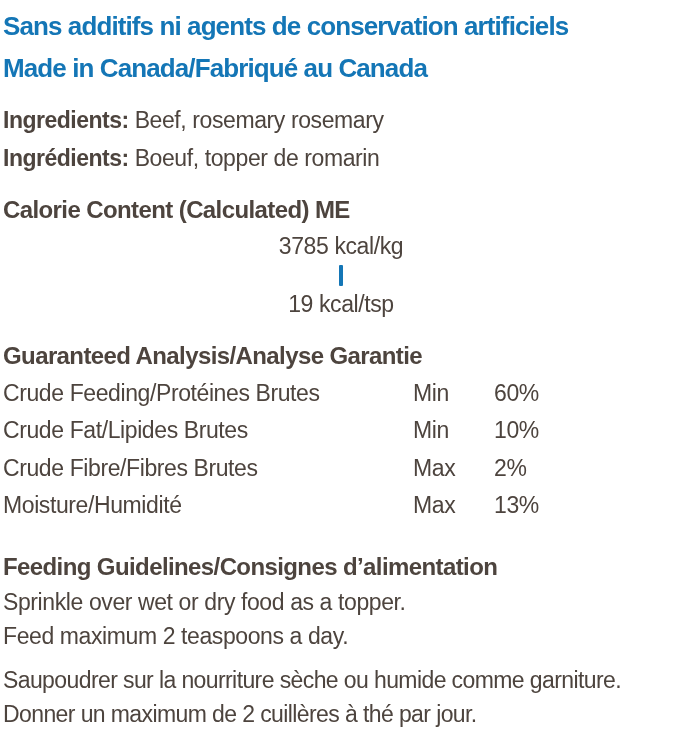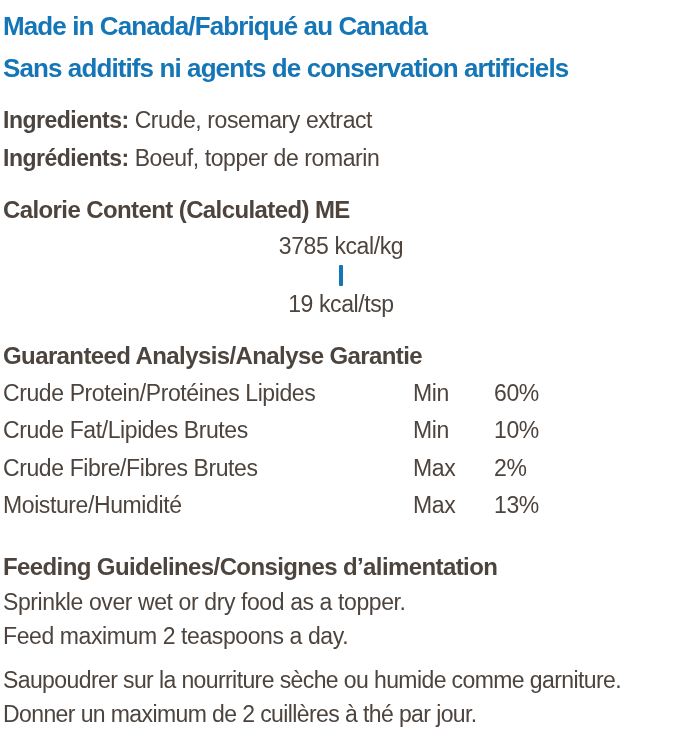--- a/index.html
+++ b/index.html
@@ -72,42 +72,42 @@
     margin-top:10px;
     font-size:23px;
     line-height:34px;
     letter-spacing:-0.6px;
   }
 </style>
 </head>
 <body>
 
 <div class="claims section">
+  <div>Sans additifs ni agents de conservation artificiels</div>
   <div>Made in Canada/Fabriqué au Canada</div>
-  <div>Sans additifs ni agents de conservation artificiels</div>
 </div>
 
 <div class="ingredients section">
-  <div><b>Ingredients:</b> <span>Crude, rosemary extract</span></div>
+  <div><b>Ingredients:</b> <span>Beef, rosemary rosemary</span></div>
   <div><b>Ingrédients:</b> <span>Boeuf, topper de romarin</span></div>
 </div>
 
 <div class="calories section">
   <div class="hd">Calorie Content (Calculated) ME</div>
   <div class="cal-values">
     <span>3785 kcal/kg</span>
     <span class="sep-bar"></span>
     <span>19 kcal/tsp</span>
   </div>
 </div>
 
 <div class="ga section">
   <div class="hd">Guaranteed Analysis/Analyse Garantie</div>
   <div class="ga-row">
-    <span>Crude Protein/Protéines Lipides</span>
+    <span>Crude Feeding/Protéines Brutes</span>
     <span>Min</span>
     <span>60%</span>
   </div>
   <div class="ga-row">
     <span>Crude Fat/Lipides Brutes</span>
     <span>Min</span>
     <span>10%</span>
   </div>
   <div class="ga-row">
     <span>Crude Fibre/Fibres Brutes</span>

